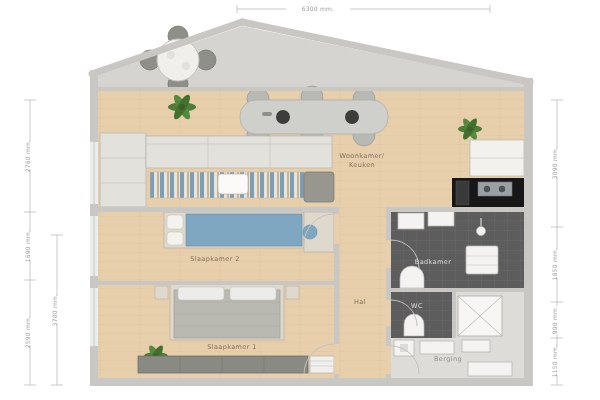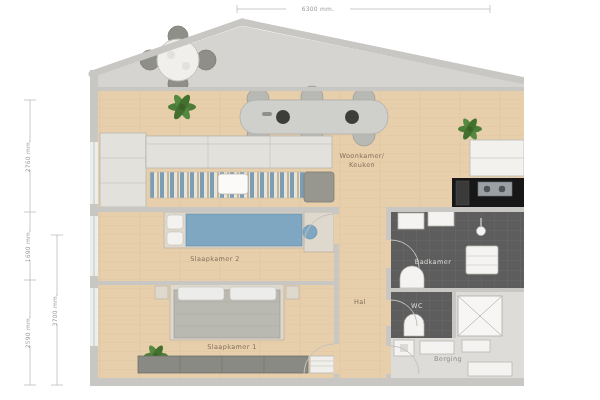--- a/index.html
+++ b/index.html
@@ -1,16 +1,16 @@
 <!DOCTYPE html>
 <html><head>
 <meta charset="utf-8">
 <style>
   html,body{margin:0;padding:0;background:#ffffff;}
-  #stage{position:relative;width:524px;height:400px;background:#ffffff;overflow:hidden;
+  #stage{position:relative;width:600px;height:400px;background:#ffffff;overflow:hidden;
          font-family:"DejaVu Sans",sans-serif;}
   svg{position:absolute;left:0;top:0;}
   text{font-family:"DejaVu Sans",sans-serif;}
   .dim-text{font-size:6px;fill:#9a9a9a;letter-spacing:.2px;}
   .room-label{font-size:6.5px;fill:#82705a;letter-spacing:.4px;}
   .room-label-dark{font-size:6.5px;fill:#dcdcda;letter-spacing:.4px;}
   .room-label-grey{font-size:6.5px;fill:#8f8f8a;letter-spacing:.4px;}
   .wall{fill:#c9c7c4;}
   .wall-line{stroke:#c9c7c4;stroke-width:7;stroke-linecap:round;}
   .furn{fill:#e3e1dc;stroke:#b9b7b2;stroke-width:.8;}

